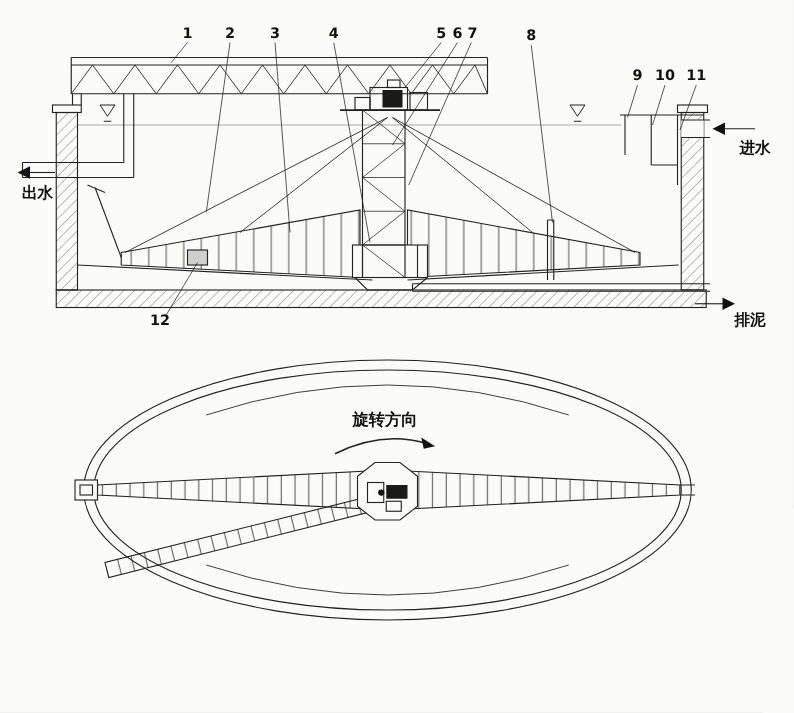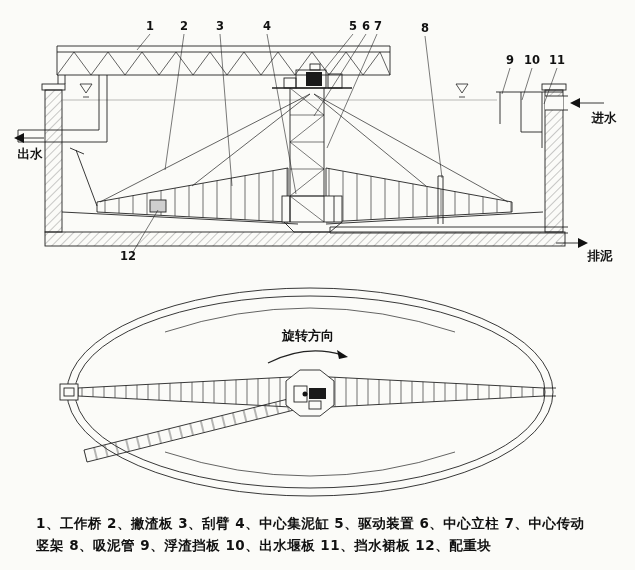--- a/index.html
+++ b/index.html
@@ -175,18 +175,14 @@
 
     <g>
       <path d="M268 363 Q306 344 342 355" stroke-width="1.3"></path>
       <polygon points="348,357 337,350 339,359" fill="#111" stroke="none"></polygon>
     </g>
   </g>
 
   <text class="rot" text-anchor="middle" x="308" y="340">旋转方向</text>
 </svg>
 
-<div class="legend">
-  <p>1、工作桥 2、撇渣板 3、刮臂 4、中心集泥缸 5、驱动装置 6、中心立柱 7、中心传动</p>
-  <p>竖架 8、吸泥管 9、浮渣挡板 10、出水堰板 11、挡水裙板 12、配重块</p>
-</div>
 
 </div>
 
 </body></html>

